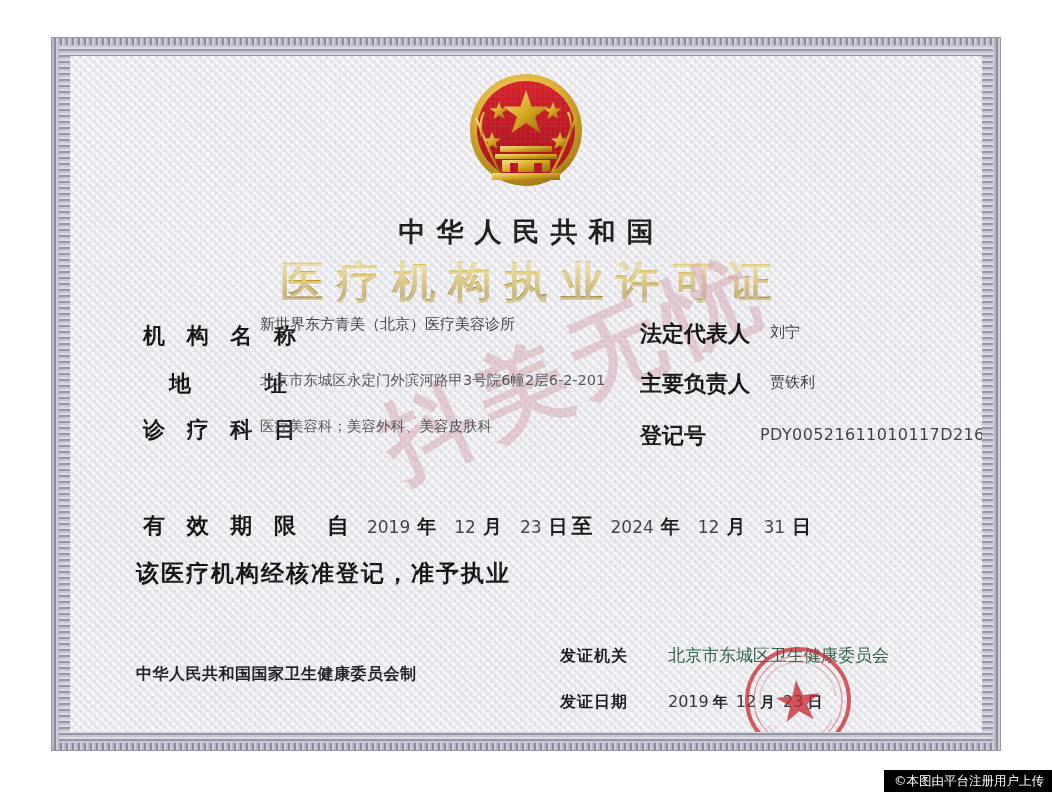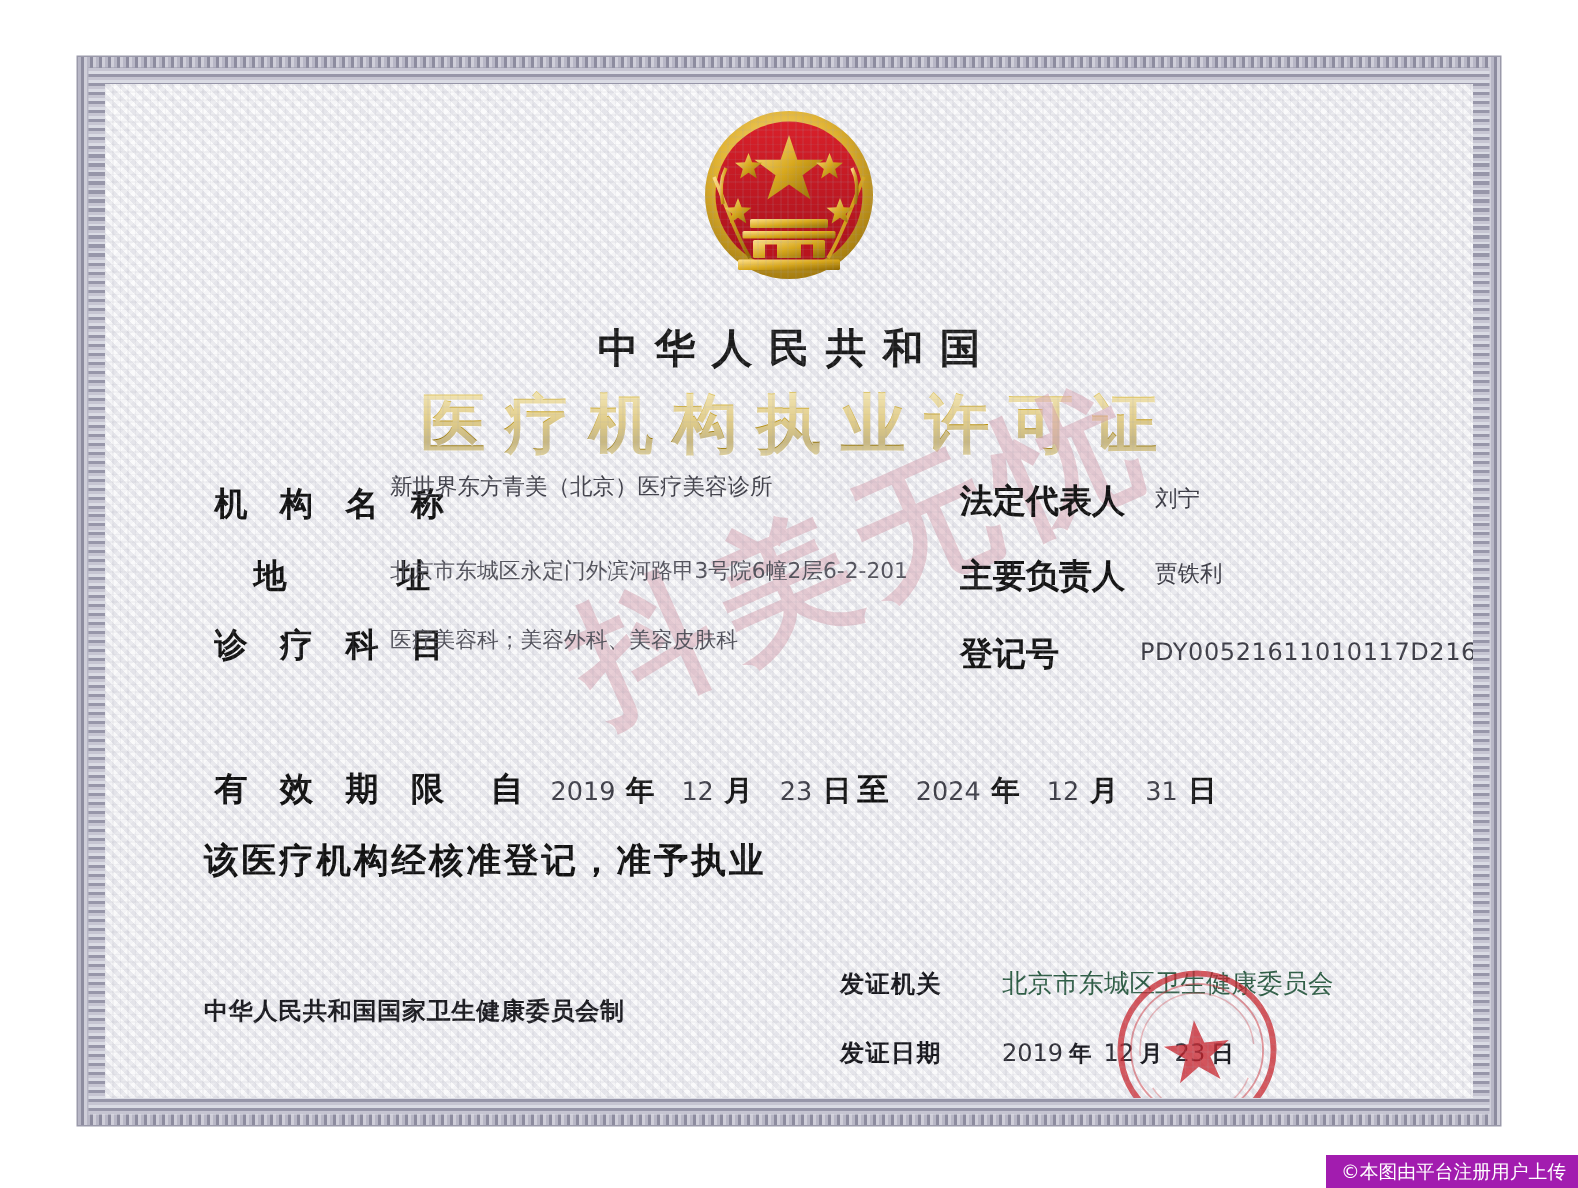--- a/index.html
+++ b/index.html
@@ -238,21 +238,21 @@
     pointer-events:none;
     text-shadow:0 0 2px rgba(255,255,255,.35);
   }
 
   
   .credit{
     position:absolute;
     right:0; bottom:0;
     height:22px;
     padding:0 8px 0 10px;
-    background:#a21caf;
+    background:#000000;
     color:#ffffff;
     font-size:12.5px;
     line-height:22px;
     font-family:"DejaVu Sans", sans-serif;
     white-space:nowrap;
   }
 </style>
 </head>
 <body>
 

